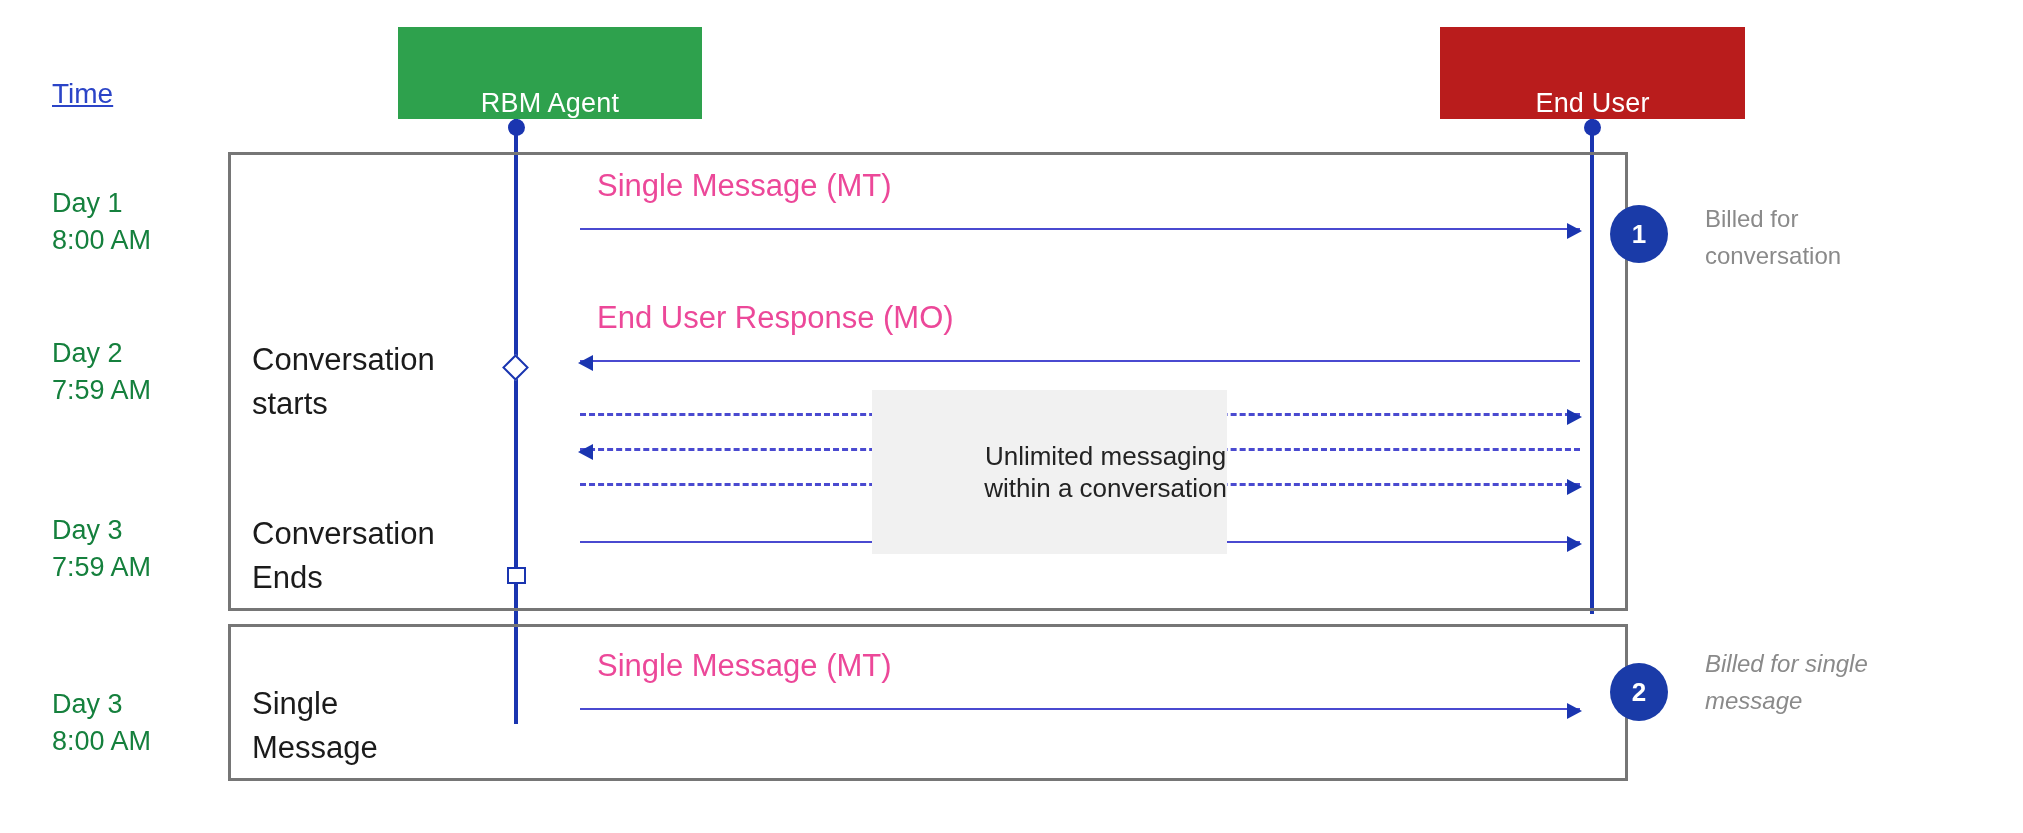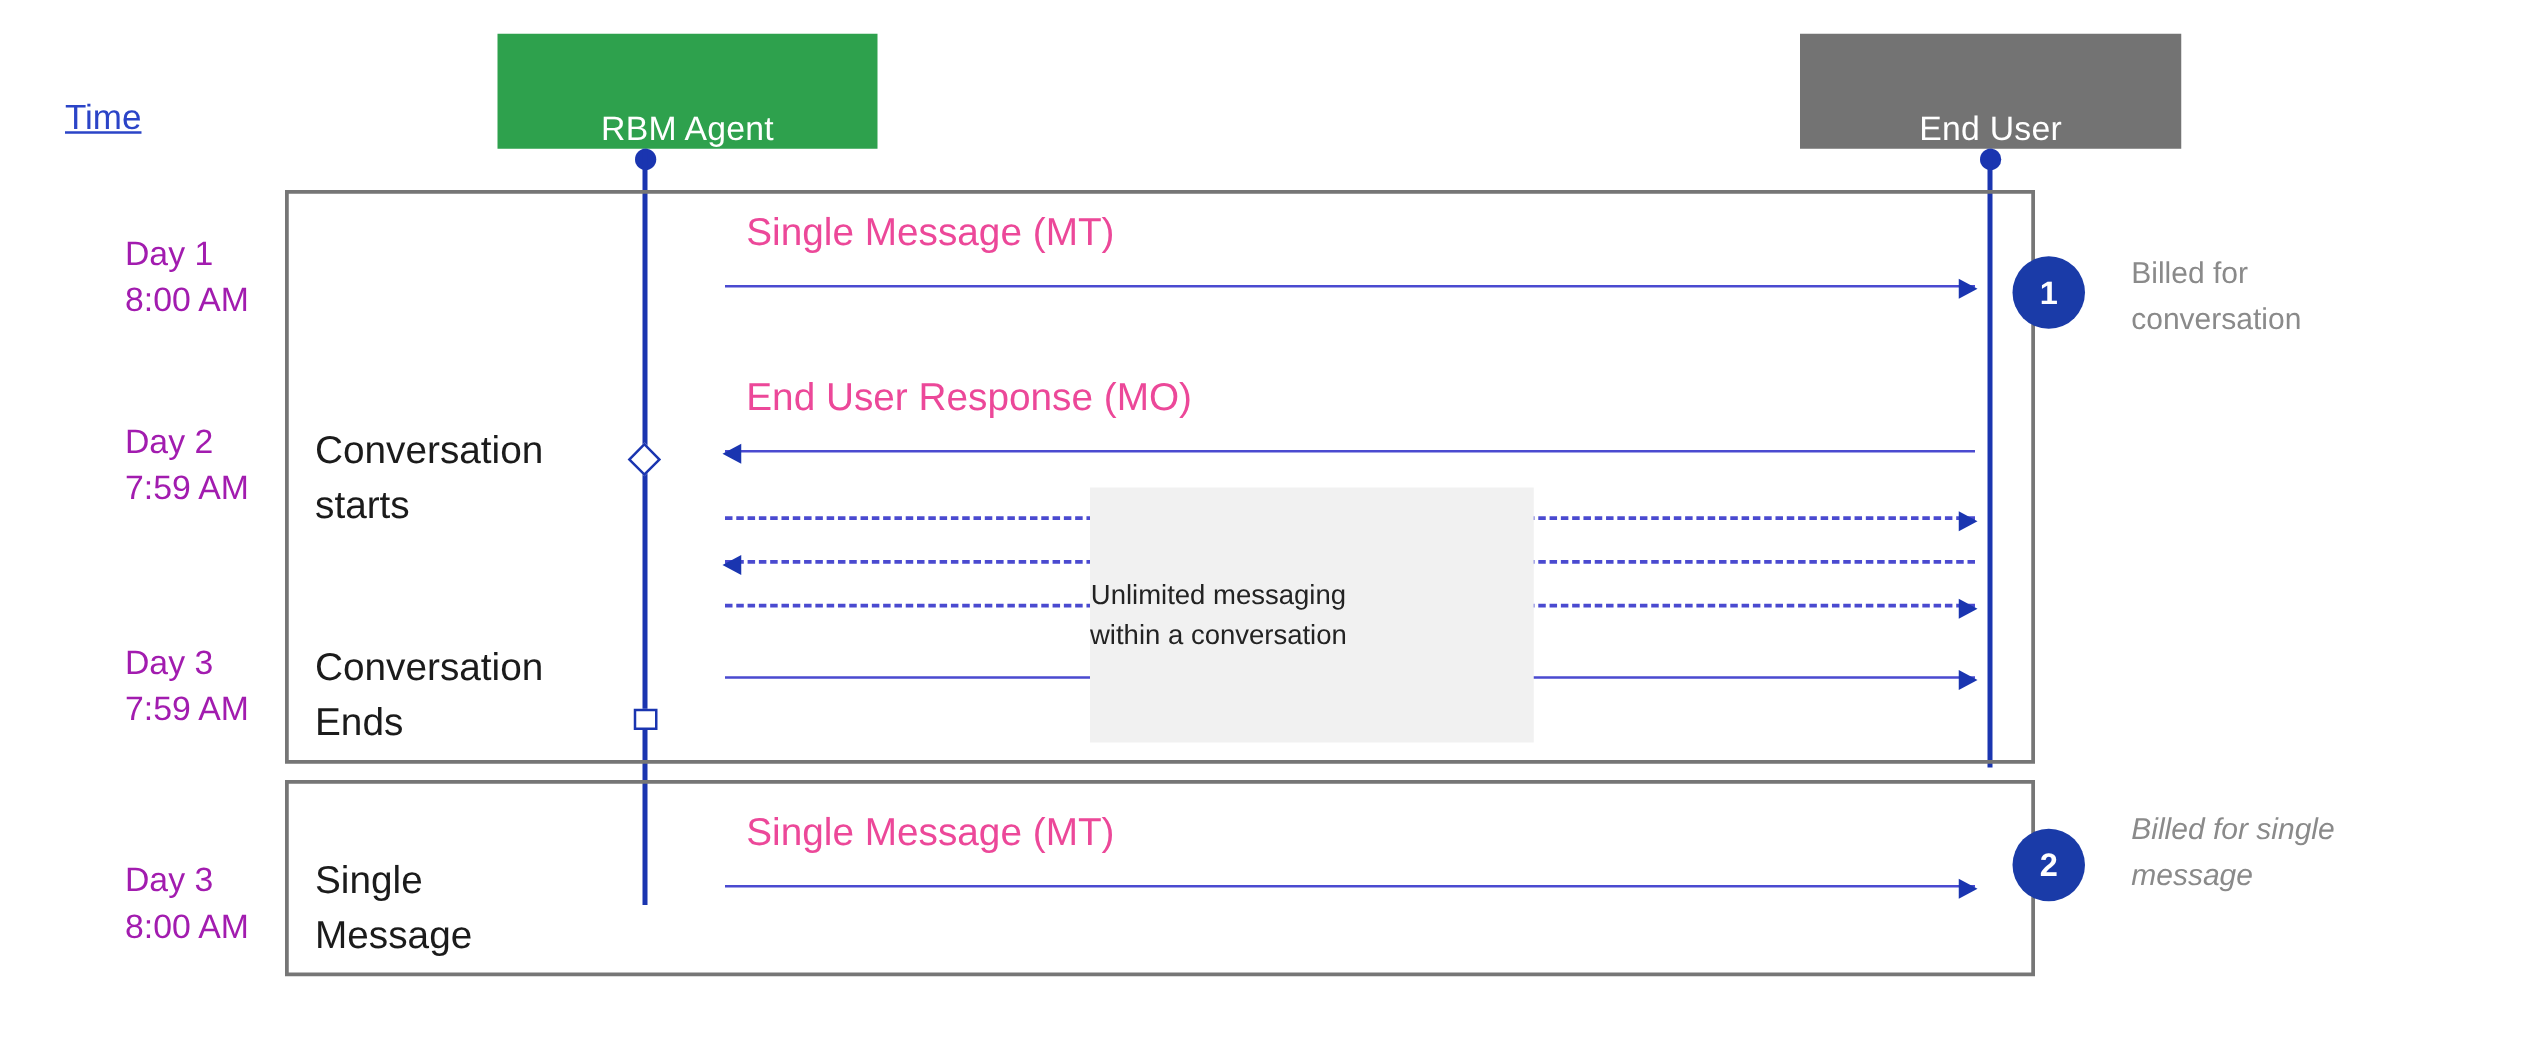--- a/index.html
+++ b/index.html
@@ -30,21 +30,21 @@
     font-size: 27px;
     letter-spacing: .2px;
     box-sizing: border-box;
   }
   #actor-agent {
     left: 398px; top: 27px; width: 304px; height: 92px;
     background: #2EA14D;
   }
   #actor-user {
     left: 1440px; top: 27px; width: 305px; height: 92px;
-    background: #737373;
+    background: #b91c1c;
   }
 
   
   .lifeline {
     position: absolute;
     width: 4px;
     background: #1A35B0;
   }
   #lifeline-agent { left: 514px; top: 119px; height: 605px; }
   #lifeline-user  { left: 1590px; top: 119px; height: 495px; }
@@ -115,50 +115,49 @@
   .msg-label {
     position: absolute;
     font-size: 31px;
     color: #ec4899;
     white-space: nowrap;
   }
   .time-label {
     position: absolute;
     font-size: 27px;
     line-height: 37px;
-    color: #a21caf;
-    white-space: pre-line;
-    margin-left: 48px;
+    color: #15803d;
+    white-space: pre-line;
   }
   #time-heading {
     position: absolute;
     left: 52px; top: 78px;
     font-size: 28px;
     color: #2B44C7;
     text-decoration: underline;
   }
   .phase-label {
     position: absolute;
     font-size: 31px;
     line-height: 44px;
     color: #1B1B1B;
     white-space: pre-line;
   }
 
   
   #unlimited-note {
     position: absolute;
     left: 872px; top: 390px;
-    width: 355px; height: 204px;
+    width: 355px; height: 164px;
     background: #F1F1F1;
     display: flex;
     flex-direction: column;
-    align-items: flex-start;
+    align-items: flex-end;
     justify-content: center;
-    font-size: 22px;
+    font-size: 26px;
     line-height: 32px;
     color: #232323;
     text-align: center;
     white-space: pre-line;
   }
 
   
   .callout-badge {
     position: absolute;
     width: 58px; height: 58px;

